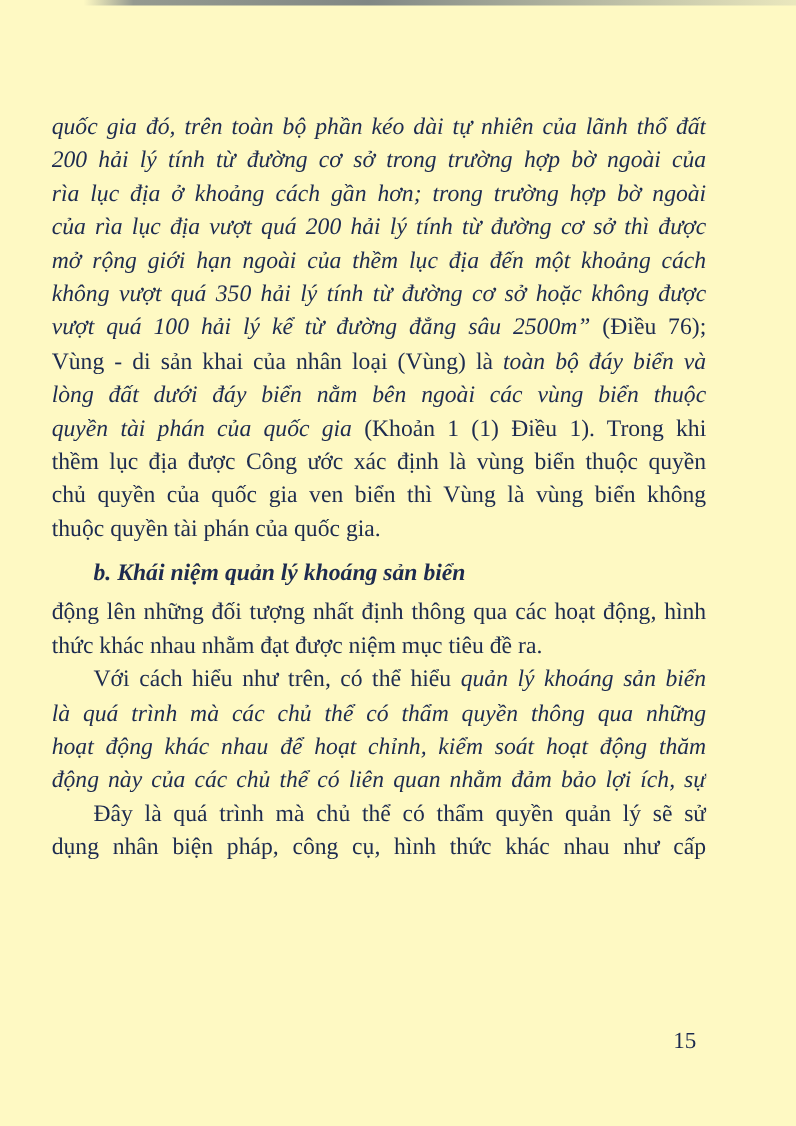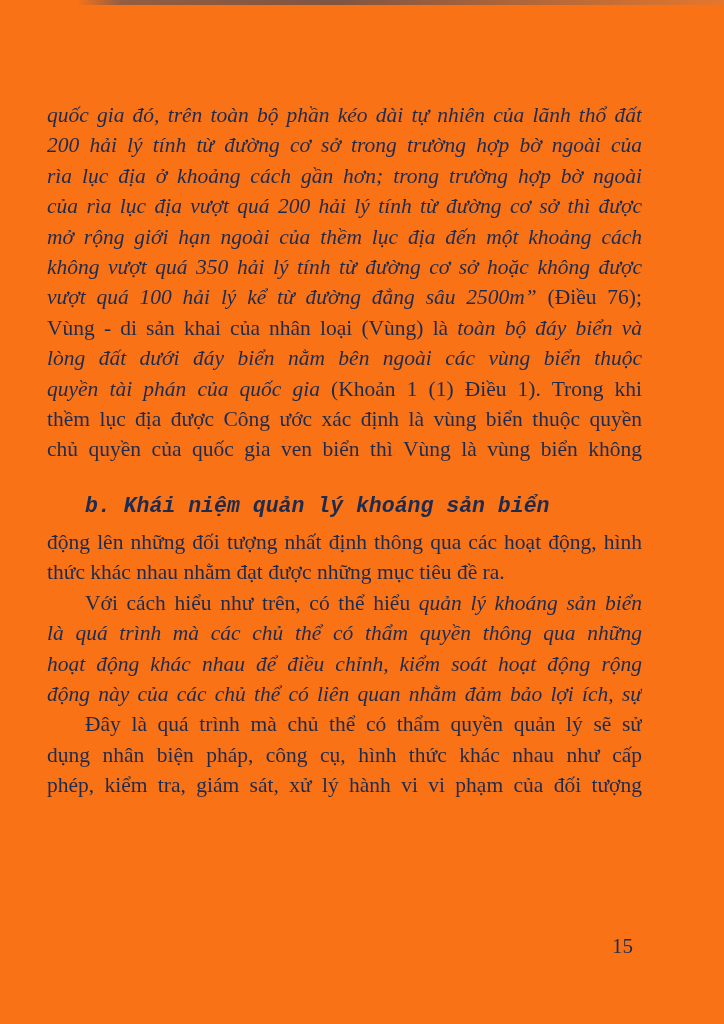--- a/index.html
+++ b/index.html
@@ -4,21 +4,21 @@
 <style>
   html, body {
     margin: 0;
     padding: 0;
     background: #fdfdfc;
   }
   .page {
     position: relative;
     width: 724px;
     height: 1024px;
-    background: #f97316;
+    background: #fef9c3;
     overflow: hidden;
     font-family: "Liberation Serif", "DejaVu Serif", serif;
     color: #1d2b4f;
   }
   .scan-edge-top {
     position: absolute;
     top: 0;
     left: 76px;
     right: 0;
     height: 5px;
@@ -47,22 +47,21 @@
     content: "";
     display: inline-block;
     width: 100%;
     height: 0;
   }
   .line.indent { text-indent: 38px; }
   .it { font-style: italic; }
   .bi { font-style: italic; font-weight: bold; }
   .rg { font-style: normal; }
   .heading {
-    margin: 26px 0 6px 38px;
-    font-family: Liberation Mono, monospace;
+    margin: 10px 0 6px 38px;
   }
   .heading .line { text-align: left; }
   .page-number {
     position: absolute;
     top: 934px;
     right: 91px;
     font-size: 21px;
     color: #1d2b4f;
   }
 </style>
@@ -78,34 +77,34 @@
         <div class="line full"><span class="it">rìa lục địa ở khoảng cách gần hơn; trong trường hợp bờ ngoài</span></div>
         <div class="line full"><span class="it">của rìa lục địa vượt quá 200 hải lý tính từ đường cơ sở thì được</span></div>
         <div class="line full"><span class="it">mở rộng giới hạn ngoài của thềm lục địa đến một khoảng cách</span></div>
         <div class="line full"><span class="it">không vượt quá 350 hải lý tính từ đường cơ sở hoặc không được</span></div>
         <div class="line full"><span class="it">vượt quá 100 hải lý kể từ đường đẳng sâu 2500m”</span><span class="rg"> (Điều 76);</span></div>
         <div class="line full"><span class="rg">Vùng - di sản khai của nhân loại (Vùng) là </span><span class="it">toàn bộ đáy biển và</span></div>
         <div class="line full"><span class="it">lòng đất dưới đáy biển nằm bên ngoài các vùng biển thuộc</span></div>
         <div class="line full"><span class="it">quyền tài phán của quốc gia</span><span class="rg"> (Khoản 1 (1) Điều 1). Trong khi</span></div>
         <div class="line full"><span class="rg">thềm lục địa được Công ước xác định là vùng biển thuộc quyền</span></div>
         <div class="line full"><span class="rg">chủ quyền của quốc gia ven biển thì Vùng là vùng biển không</span></div>
+        <div class="line"><span class="rg">thuộc quyền tài phán của quốc gia.</span></div>
       </div>
       <div class="heading">
         <div class="line"><span class="bi">b. Khái niệm quản lý khoáng sản biển</span></div>
       </div>
       <div class="para">
         <div class="line full"><span class="rg">động lên những đối tượng nhất định thông qua các hoạt động, hình</span></div>
-        <div class="line"><span class="rg">thức khác nhau nhằm đạt được những mục tiêu đề ra.</span></div>
+        <div class="line"><span class="rg">thức khác nhau nhằm đạt được niệm mục tiêu đề ra.</span></div>
       </div>
       <div class="para">
         <div class="line full indent"><span class="rg">Với cách hiểu như trên, có thể hiểu </span><span class="it">quản lý khoáng sản biển</span></div>
         <div class="line full"><span class="it">là quá trình mà các chủ thể có thẩm quyền thông qua những</span></div>
-        <div class="line full"><span class="it">hoạt động khác nhau để điều chỉnh, kiểm soát hoạt động rộng</span></div>
+        <div class="line full"><span class="it">hoạt động khác nhau để hoạt chỉnh, kiểm soát hoạt động thăm</span></div>
         <div class="line full"><span class="it">động này của các chủ thể có liên quan nhằm đảm bảo lợi ích, sự</span></div>
       </div>
       <div class="para">
         <div class="line full indent"><span class="rg">Đây là quá trình mà chủ thể có thẩm quyền quản lý sẽ sử</span></div>
         <div class="line full"><span class="rg">dụng nhân biện pháp, công cụ, hình thức khác nhau như cấp</span></div>
-        <div class="line full"><span class="rg">phép, kiểm tra, giám sát, xử lý hành vi vi phạm của đối tượng</span></div>
       </div>
     </div>
   <div class="page-number">15</div>
 </div>
 
 </body></html>

